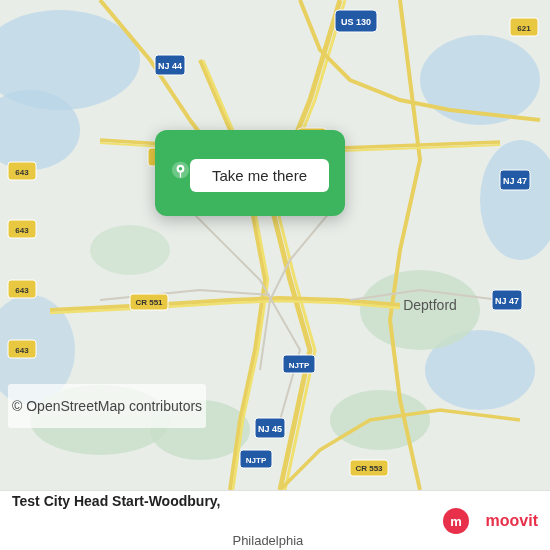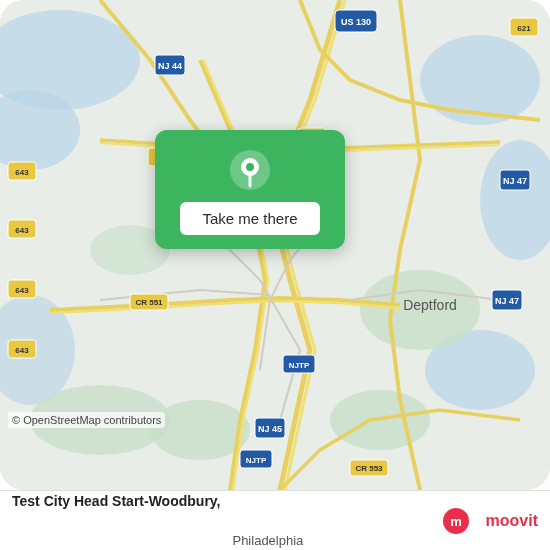--- a/index.html
+++ b/index.html
@@ -11,39 +11,38 @@
       font-family: Arial, sans-serif;
       position: relative;
     }
 
     #map-container {
       width: 550px;
       height: 490px;
       position: relative;
       overflow: hidden;
       background-color: #e8f0e8;
-      border-radius: 24px;
     }
 
     
     #map-svg {
       width: 100%;
       height: 100%;
     }
 
     
     #location-card {
       position: absolute;
       top: 130px;
       left: 155px;
       width: 190px;
       background: #3cb55e;
       border-radius: 12px;
       display: flex;
-      flex-direction: column;
+      flex-direction: row;
       align-items: center;
       padding: 18px 16px 14px 16px;
       box-shadow: 0 4px 16px rgba(0,0,0,0.25);
       cursor: pointer;
     }
 
     #pin-icon {
       width: 44px;
       height: 44px;
       margin-bottom: 10px;
@@ -105,24 +104,24 @@
     #place-city {
       font-size: 13px;
       color: #555;
       margin-top: 40px;
     }
 
     #osm-credit {
       position: absolute;
       bottom: 62px;
       left: 8px;
-      font-size: 11px;
+      font-size: 14px;
       color: #444;
       background: rgba(255,255,255,0.7);
-      padding: 2px 4px;
+      padding: 14px 4px;
       border-radius: 3px;
     }
   </style>
 </head>
 <body>
 
 <div id="map-container">
   
   <svg id="map-svg" viewBox="0 0 550 490" xmlns="http://www.w3.org/2000/svg">
 

